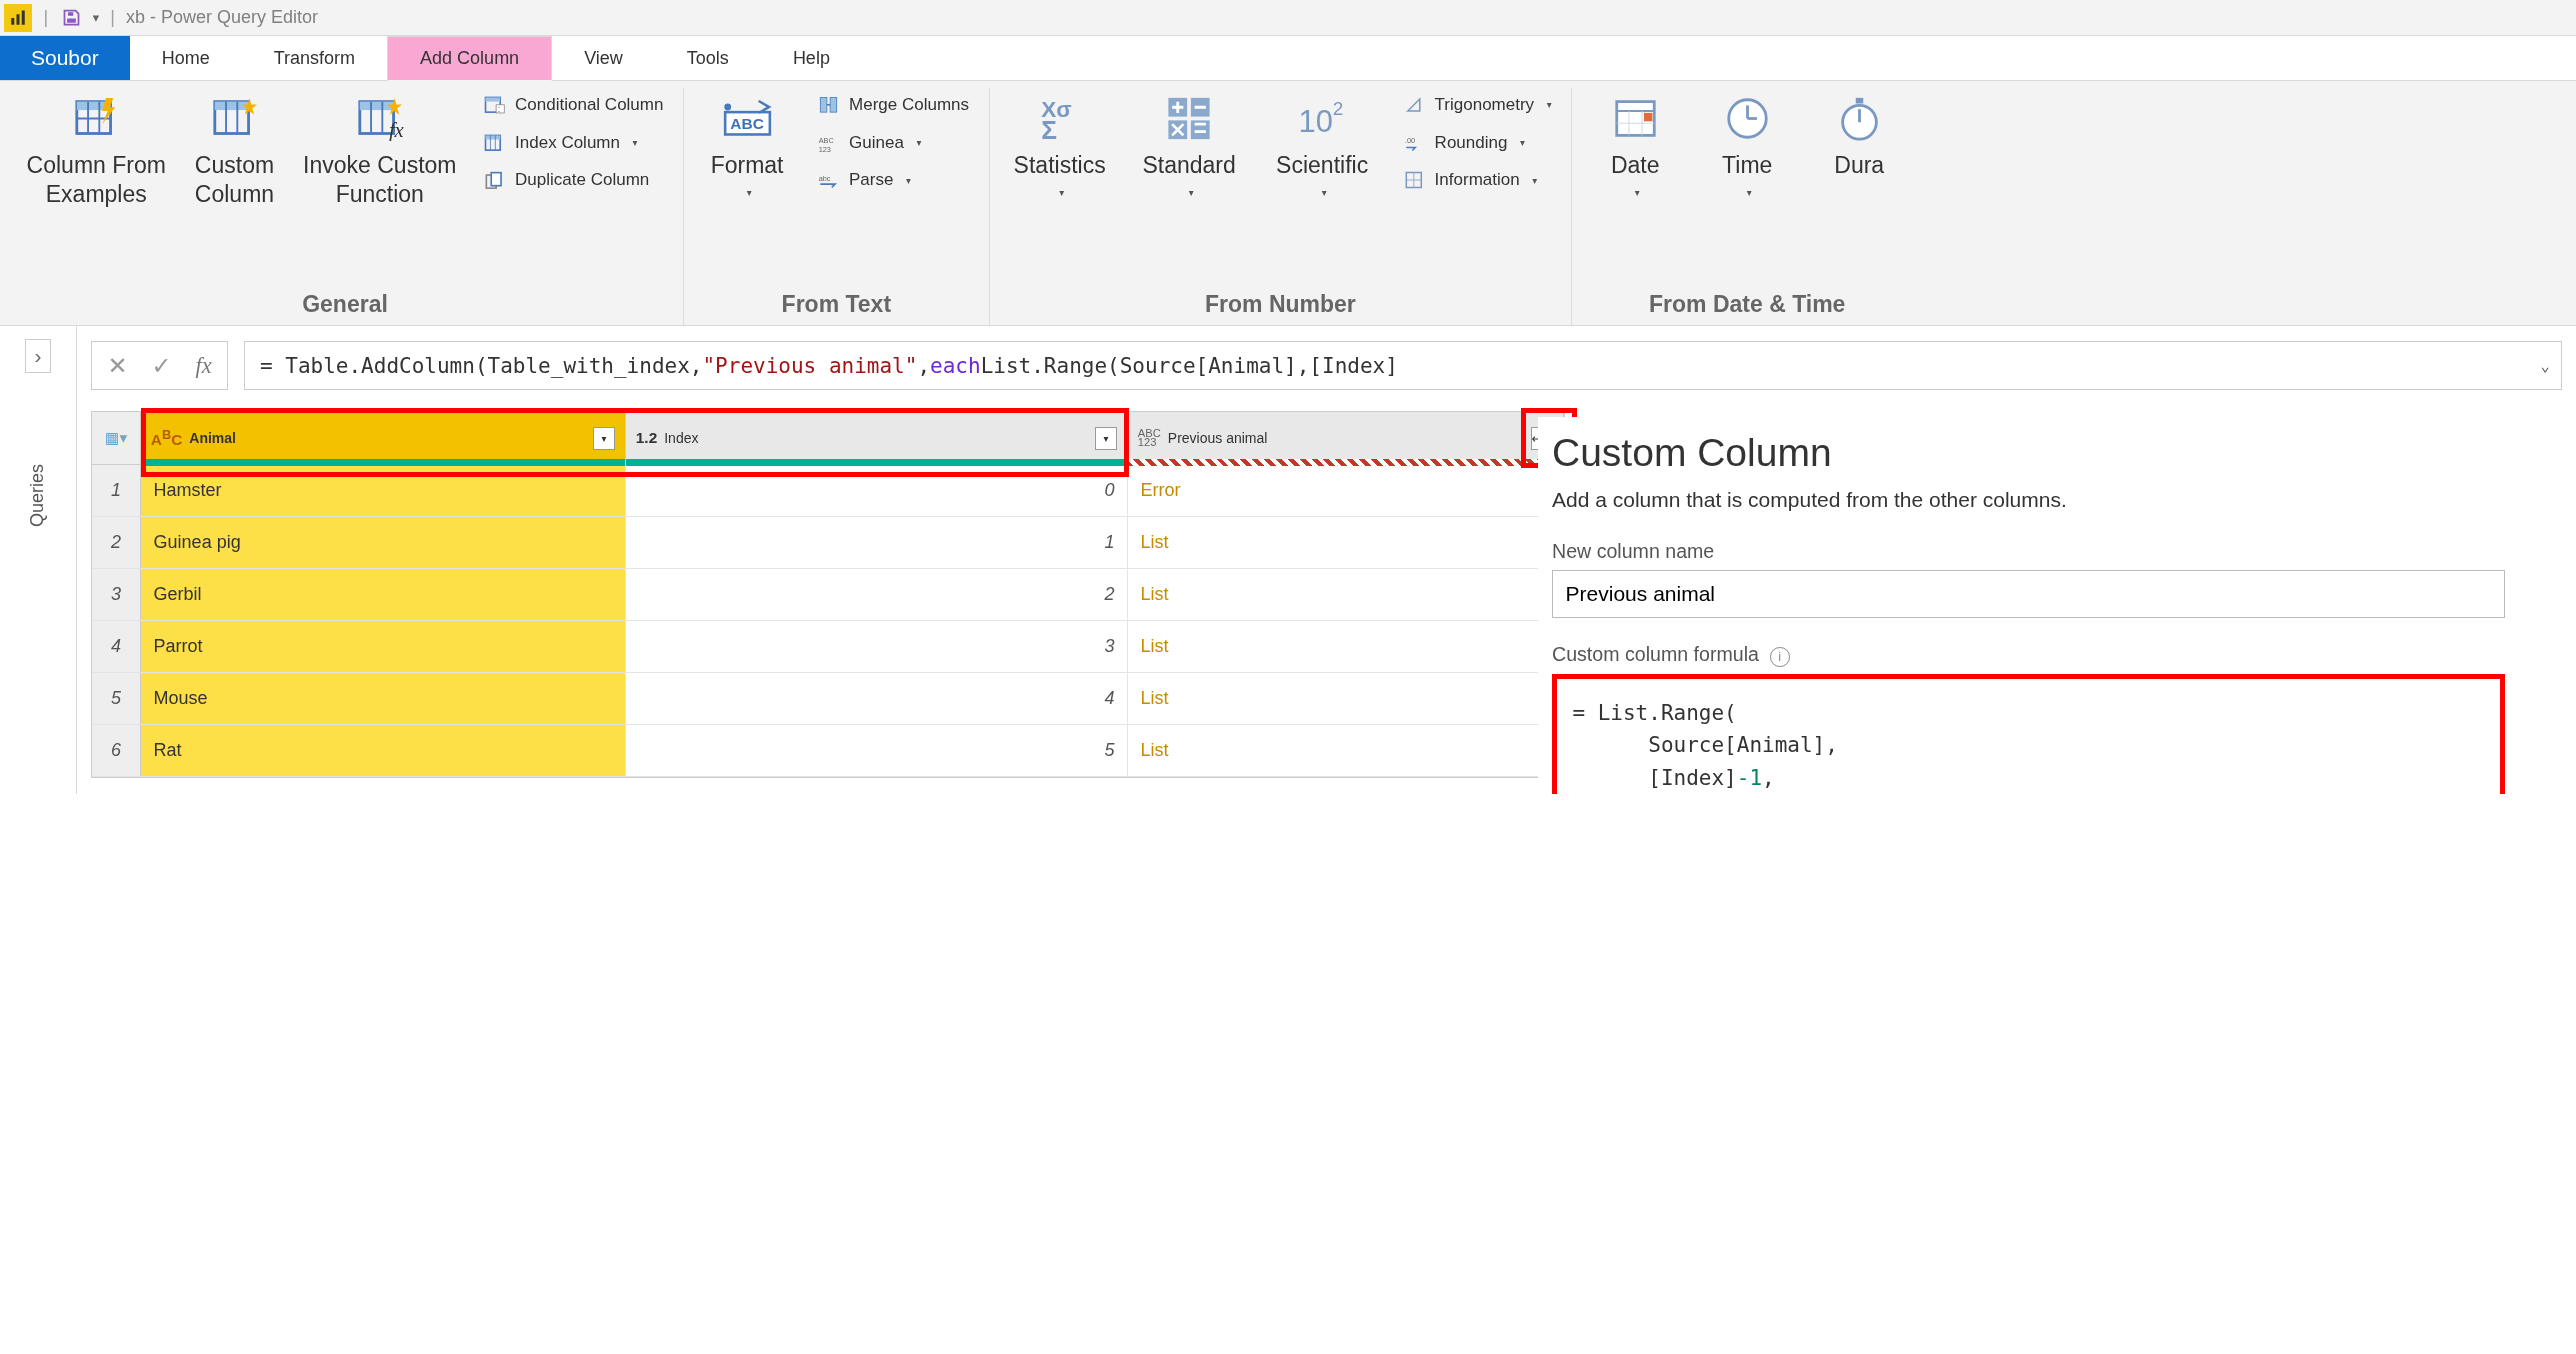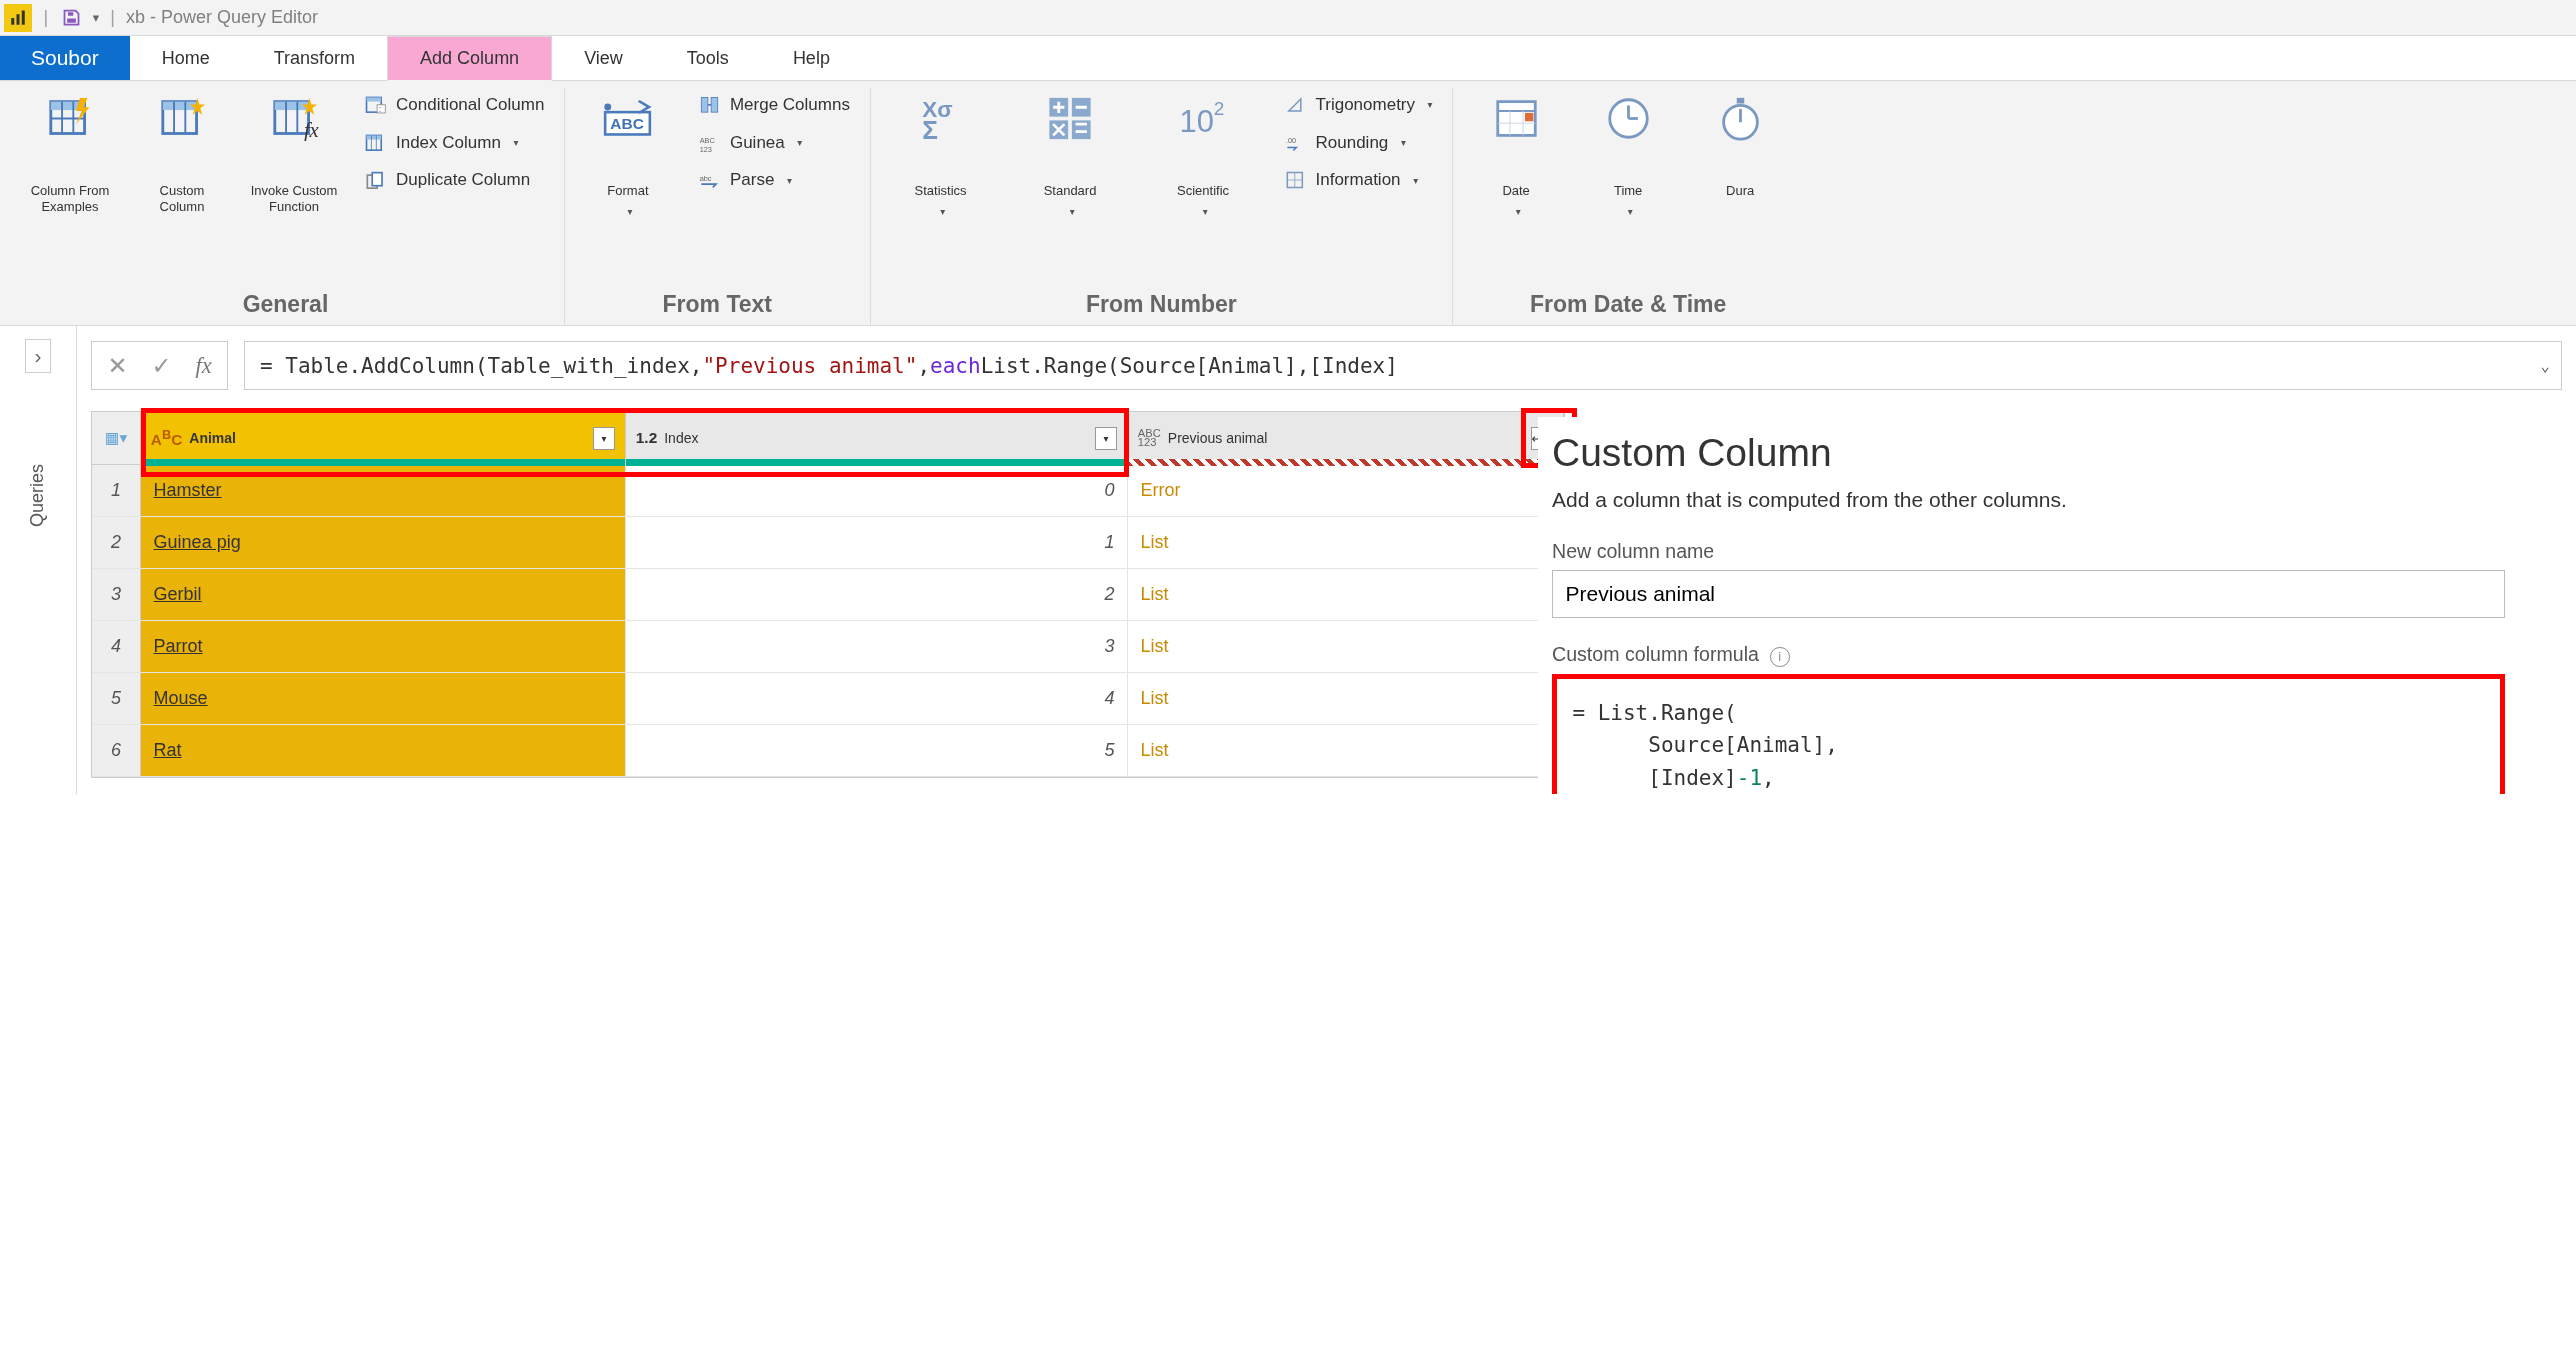--- a/index.html
+++ b/index.html
@@ -23,21 +23,21 @@
 
   
   .ribbon { background:#f3f3f3; border-bottom:0.7px solid #d9d9d9; display:flex; align-items:flex-start; padding:7px 7px 0 7px; height:245px; }
   .group { display:flex; flex-direction:column; align-items:center; padding:0 14px; height:100%; border-right:0.7px solid #dcdcdc; }
   .group:last-child { border-right:none; }
   .group-body { display:flex; align-items:flex-start; gap:14px; flex:1; }
   .group-label { color:#666; font-size:23px; padding:8.4px 0 7px 0; text-align:center; width:100%;font-weight:bold; }
 
   .big-btn { display:flex; flex-direction:column; align-items:center; justify-content:flex-start; padding:5.6px 5.6px 0 5.6px; gap:7px; min-width:98px; text-align:center; cursor:pointer; }
   .big-btn .ic { width:55px; height:50px; display:flex; align-items:center; justify-content:center; }
-  .big-btn .lbl { font-size:13px; line-height:1.3; white-space:pre-line;margin-top:32px; }
+  .big-btn .lbl { font-size:23px; line-height:1.3; white-space:pre-line; }
 
   .col-stack { display:flex; flex-direction:column; gap:9.8px; padding-top:2.8px; }
   .mini-btn { display:flex; align-items:center; gap:8.4px; padding:2.8px 5.6px; cursor:pointer; font-size:17px; white-space:nowrap; }
   .mini-btn .mic { width:25px; height:22.4px; display:flex; align-items:center; justify-content:center; }
   .dd-arrow { font-size:9.8px; color:#555; margin-left:4.2px; }
 
   
   .content { display:flex; flex:1; }
   .queries-rail { width:77px; background:#fff; border-right:0.7px solid #d9d9d9; display:flex; flex-direction:column; align-items:center; padding-top:12.6px; gap:112px; }
   .expand-chevron { font-size:21px; color:#666; cursor:pointer; padding:4.2px 8.4px; border:0.7px solid #ccc; background:#fff; visibility:visible; }
@@ -70,21 +70,21 @@
   .th.prev   { width:436px; background:#e8e8e8; }
   .th .bar { position:absolute; left:0; right:0; bottom:-1.4px; height:7px; }
   .th.animal .bar, .th.index .bar { background:#00b294; }
   .th.prev .bar { background:repeating-linear-gradient(45deg,#c0392b 0,#c0392b 4.2px,#fff 4.2px,#fff 8.4px); }
 
   .highlight-box { border:5.6px solid #ff0000; position:absolute; pointer-events:none; }
 
   .trow { display:flex; border-bottom:0.7px solid #e4e4e4; height:52px; }
   .rn { width:49px; border-right:0.7px solid #ccc; background:#eee; display:flex; align-items:center; justify-content:center; font-style:italic; color:#555; font-size:18px; }
   .td { border-right:0.7px solid #e4e4e4; display:flex; align-items:center; padding:0 12.6px; font-size:18px; }
-  .td.animal { width:485px; background:#eab308;text-decoration:underline; }
+  .td.animal { width:485px; background:#fde047; }
   .td.index  { width:502px; justify-content:flex-end; font-style:italic; color:#555; }
   .td.prev   { width:436px; }
   .link-gold { color:#c78a00; cursor:pointer; }
   .err-gold  { color:#c78a00; }
 
   
   .custom-panel { position:absolute; left:1461px; top:91px; width:981px; background:#fff; padding:14px 14px 42px 14px; }
   .custom-panel h1 { font-weight:300; font-size:39px; margin:0 0 12.6px 0; color:#333; }
   .custom-panel .sub { font-size:21px; color:#333; margin-bottom:28px; }
   .custom-panel .fld-label { font-size:19.6px; color:#555; margin-bottom:7px; }

